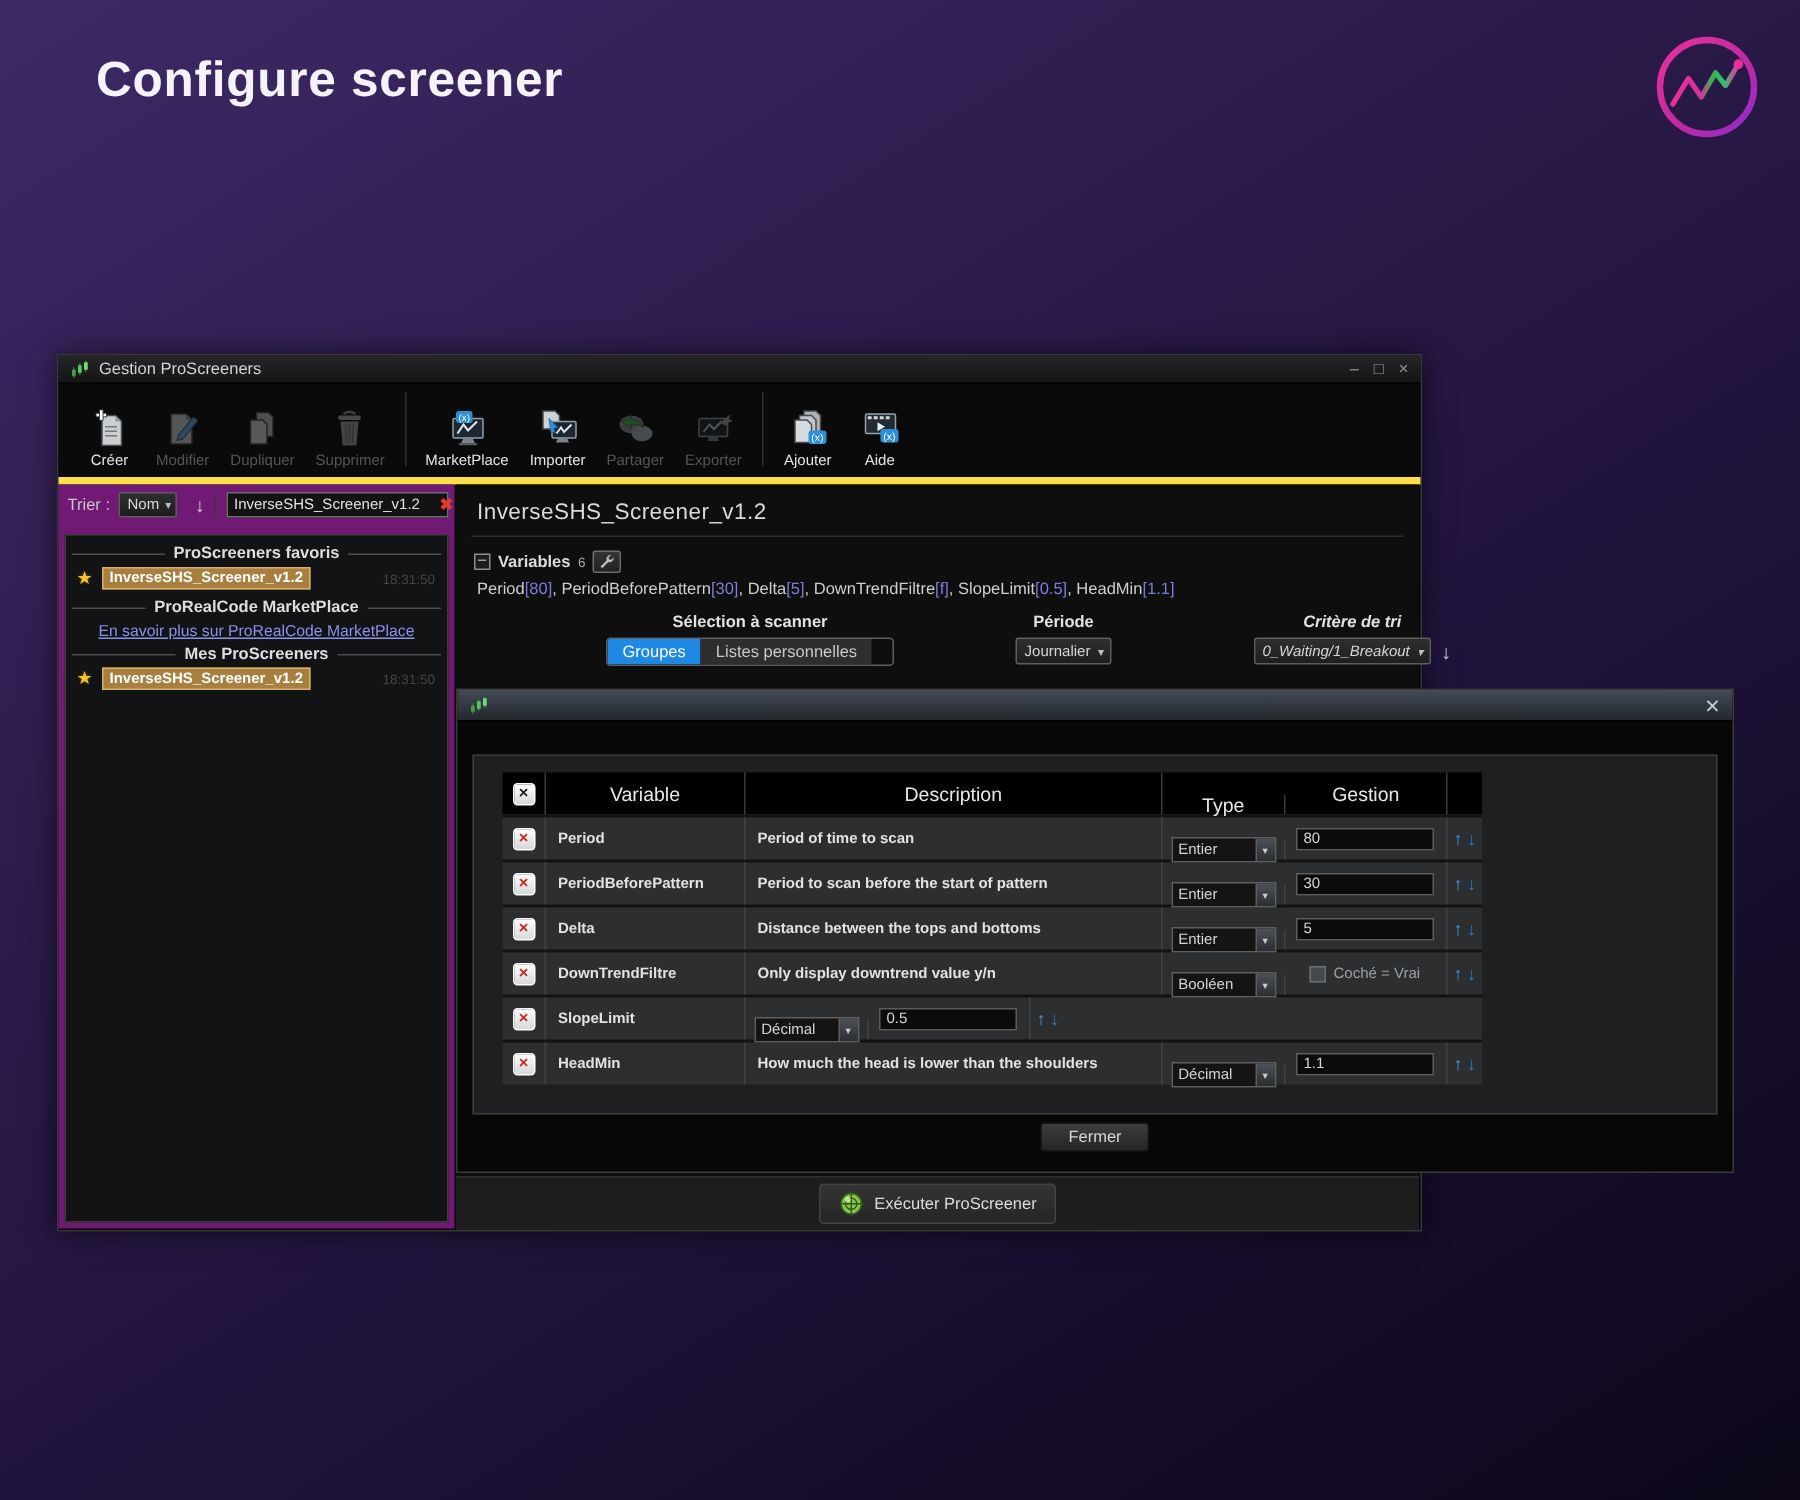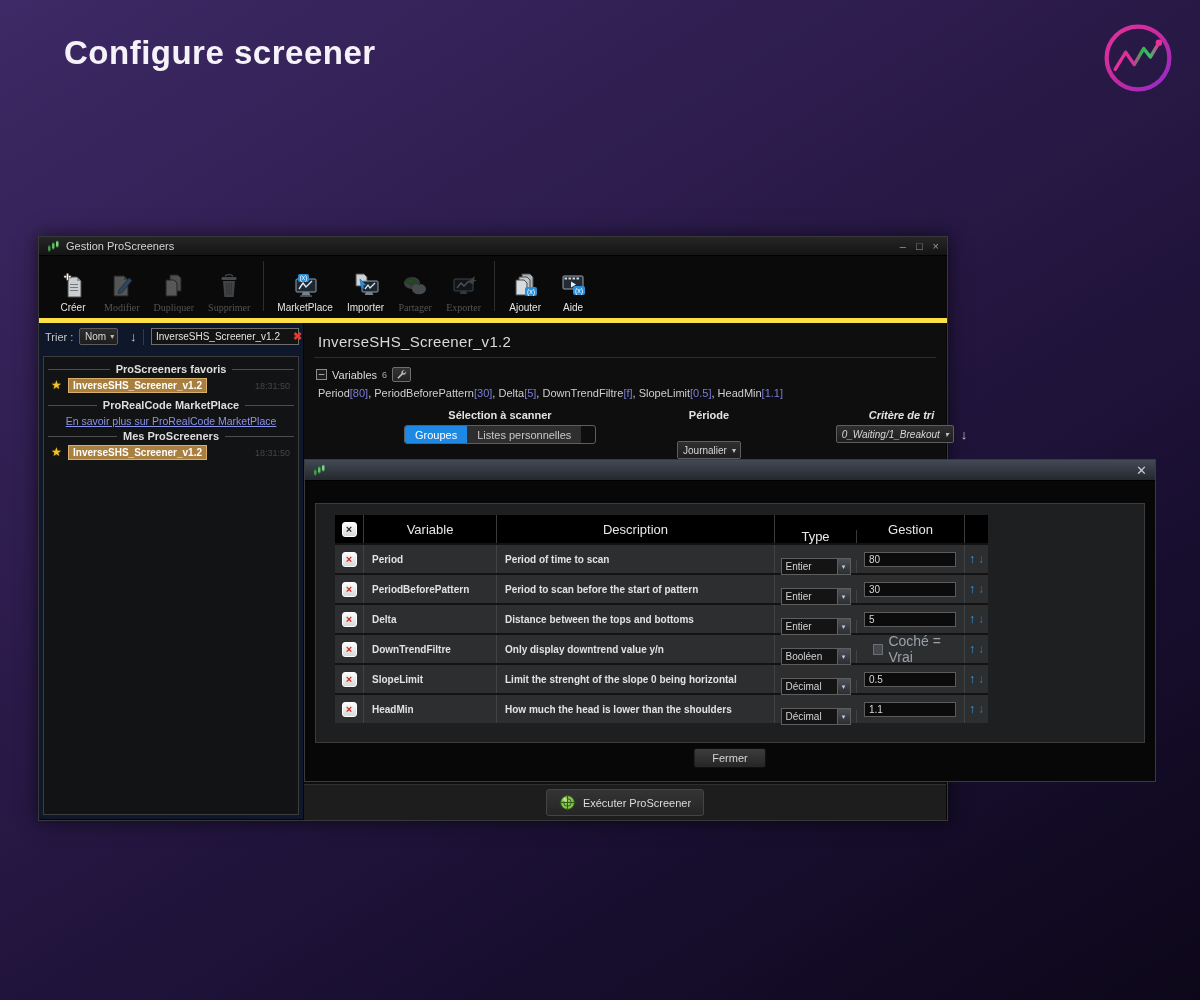--- a/index.html
+++ b/index.html
@@ -19,26 +19,26 @@
   .window { left:38px; top:236px; width:910px; height:585px; background:#060606; border:1px solid #383838; box-shadow:0 0 18px rgba(0,0,0,.6); }
   .titlebar { left:0; top:0; right:0; height:19px; background:linear-gradient(#262626,#141414); display:flex; align-items:center; padding:0 8px; gap:6px; border-bottom:1px solid #000; }
   .titlebar .wtitle { font-size:11px; color:#d2d2d2; }
   .wctrls { margin-left:auto; display:flex; gap:10px; font-size:11px; color:#9a9a9a; }
   .wctrls span { cursor:default; line-height:19px; }
 
   
   .toolbar { left:0; top:19px; right:0; height:67px; background:#0a0a0a; display:flex; align-items:flex-end; padding:0 0 5px 10px; border-bottom:5px solid #fde047; }
   .titem { display:flex; flex-direction:column; align-items:center; gap:3px; padding:0 7px; min-width:48px; }
   .titem .lbl { font-size:10px; color:#e4e4e4; white-space:nowrap; }
-  .titem.disabled .lbl { color:#555;font-family:Liberation Serif, serif; }
+  .titem.disabled .lbl { color:#555; }
   .titem.disabled svg { opacity:.38; }
   .tsep { width:1px; height:50px; background:#2e2e2e; margin:0 6px 2px 6px; }
 
   
-  .sidebar { left:0; top:86px; width:264px; bottom:1px; background:#0f172a; }
+  .sidebar { left:0; top:86px; width:264px; bottom:1px; background:#701a75; }
   .trier-label { left:6px; top:8px; font-size:11px; color:#c6c6c6; }
   .mini-select { background:linear-gradient(#2e2e2e,#1d1d1d); border:1px solid #5c5c5c; border-radius:2px; color:#d8d8d8; font-size:10px; display:flex; align-items:center; height:17px; padding:0 3px 0 5px; gap:4px; }
   .mini-select .chev { font-size:8px; color:#bbb; }
   .arrow-glyph { font-size:13px; font-weight:bold; color:#c9ced4; line-height:17px; }
   .vline { width:1px; height:16px; background:#3a3a3a; }
   .search-box { left:112px; top:5px; width:148px; height:17px; background:#131313; border:1px solid #6e6e6e; display:flex; align-items:center; }
   .search-box input { flex:1; background:transparent; border:none; outline:none; color:#e2e2e2; font-size:10px; padding:0 2px 0 4px; font-family:"Liberation Sans",sans-serif; }
   .clear-x { color:#e23b2e; font-weight:bold; font-size:11px; padding:0 3px; cursor:pointer; }
   .side-panel { left:4px; top:33px; width:256px; bottom:4px; background:#121315; border:1px solid #3c3c3c; padding-top:3px; }
   .sec-header { display:flex; align-items:center; gap:6px; margin:3px 4px 2px 4px; }
@@ -49,32 +49,32 @@
   .fav-item .name { position:absolute; left:24px; top:1px; background:#a87f3e; border:1px solid #d8b06a; color:#fff; font-size:10px; font-weight:bold; padding:1px 4px; }
   .fav-item .time { position:absolute; right:8px; top:4px; font-size:9px; color:#454545; }
   .mp-link { display:block; text-align:center; font-size:10.5px; color:#8a92ea; text-decoration:underline; margin:4px 0 2px 0; cursor:pointer; }
 
   
   .main { left:265px; top:86px; right:1px; bottom:1px; background:#0e0e0e; }
   .main-title { left:14px; top:10px; font-size:15px; color:#dadada; letter-spacing:.3px; }
   .hdiv { left:10px; right:10px; top:34px; height:1px; background:#2c2c2c; }
   .vars-row { left:12px; top:44px; display:flex; align-items:center; gap:5px; }
   .collapse-box { width:11px; height:11px; background:#1c1c1c; border:1px solid #8c8c8c; color:#ccc; font-size:10px; line-height:8px; text-align:center; cursor:pointer; }
-  .vars-label { font-size:11px; font-weight:normal; color:#dcdcdc; }
+  .vars-label { font-size:11px; font-weight:bold; color:#dcdcdc; }
   .vars-count { font-size:9px; color:#a8a8a8; }
   .wrench-btn { width:19px; height:15px; background:linear-gradient(#343434,#222); border:1px solid #6e6e6e; border-radius:2px; display:flex; align-items:center; justify-content:center; cursor:pointer; }
   .code-line { left:14px; top:64px; font-size:11px; color:#cfcfcf; white-space:nowrap; }
   .code-line .val { color:#7b7bd8; }
   .grp-header { font-size:11px; font-weight:bold; color:#e2e2e2; text-align:center; }
   .scan-group { left:100px; top:86px; width:192px; }
   .segmented { margin-top:4px; display:flex; border:1px solid #5e5e5e; border-radius:3px; overflow:hidden; height:19px; }
   .seg-btn { font-size:11px; display:flex; align-items:center; padding:0 10px; cursor:pointer; }
   .seg-on { background:#1e88e5; color:#fff; }
   .seg-off { background:#2e2e2e; color:#c9c9c9; }
-  .period-group { left:350px; top:86px; width:110px; display:flex; flex-direction:column; align-items:center;gap:16px; }
+  .period-group { left:350px; top:86px; width:110px; display:flex; flex-direction:column; align-items:center; }
   .sort-group { left:515px; top:86px; width:165px;font-style:italic; }
   .dd { margin-top:4px; height:18px; background:linear-gradient(#2f2f2f,#1e1e1e); border:1px solid #5e5e5e; border-radius:2px; display:flex; align-items:center; cursor:pointer; }
   .dd .txt { font-size:10px; color:#d6d6d6; padding:0 5px; white-space:nowrap; }
   .dd .chev { font-size:8px; color:#c0c0c0; padding:0 4px 0 0; }
   .sort-row { display:flex; align-items:center; gap:7px; justify-content:center; }
 
   .exec-strip { left:0; right:0; top:461px; height:36px; background:#1d1d1d; border-top:1px solid #2f2f2f; display:flex; align-items:center; justify-content:center; }
   .exec-btn { display:flex; align-items:center; gap:7px; background:linear-gradient(#343434,#252525); border:1px solid #444; border-radius:3px; padding:4px 12px; color:#dcdcdc; font-size:11px; cursor:pointer; }
 
   
@@ -92,21 +92,21 @@
   .c2{width:278px; padding-left:8px;} .c3{width:82px; justify-content:center;margin-top:15px;}
   .c4{width:108px; padding-left:7px;} .c5{width:23px; justify-content:center; gap:3px; border-right:none !important;}
   .vname, .vdesc { font-size:10px; font-weight:bold; color:#e2e2e2; }
   .del-btn { width:15px; height:15px; background:linear-gradient(#fdfdfd,#d8d8d8); border:1px solid #fff; border-radius:3px; color:#d3281e; font-weight:bold; font-size:11px; line-height:13px; text-align:center; cursor:pointer; }
   .delall { color:#222; }
   .type-dd { width:70px; height:17px; background:#141414; border:1px solid #5e5e5e; display:flex; align-items:center; cursor:pointer; }
   .type-dd .txt { flex:1; font-size:10px; color:#d4d4d4; padding-left:4px; white-space:nowrap; }
   .type-dd .chevbox { width:13px; height:100%; background:linear-gradient(#4c5158,#2b2f34); border-left:1px solid #5e5e5e; color:#ccc; font-size:7px; display:flex; align-items:center; justify-content:center; }
   .val-input { width:92px; height:15px; background:#0b0b0b; border:1px solid #5c5c5c; color:#d6d6d6; font-size:10px; padding:0 4px; font-family:"Liberation Sans",sans-serif; }
   .chk-box { width:11px; height:11px; background:#45494d; border:1px solid #6b6f73; margin:0 5px 0 4px; cursor:pointer; }
-  .chk-lbl { font-size:14px; color:#9ba1a7; }
+  .chk-lbl { font-size:10px; color:#9ba1a7; }
   .up-arrow { color:#39a0ef; font-size:12px; font-weight:bold; cursor:pointer; }
   .down-arrow { color:#1d7bd8; font-size:12px; font-weight:bold; cursor:pointer; }
   .fermer-btn { left:50%; transform:translateX(-50%); top:288px; background:linear-gradient(#3d3d3d,#252525); border:1px solid #101010; border-radius:3px; color:#d6d6d6; font-size:11px; padding:3px 18px; cursor:pointer; }
 </style>
 </head>
 <body>
 
 <div class="abs page-title">Configure screener</div>
 
 <svg class="abs logo" viewBox="0 0 80 80">
@@ -476,23 +476,20 @@
             </div>
         </div>
 
         <div class="trow">
           <div class="cell c0">
               <span class="del-btn">×</span>
             </div>
           <div class="cell c1">
               <span class="vname">SlopeLimit</span>
             </div>
-          <div class="cell c2">
-              <span class="vdesc">Limit the strenght of the slope 0 being horizontal</span>
-            </div>
           <div class="cell c3">
               <div class="type-dd">
                 <span class="txt">Décimal</span>
                 <span class="chevbox">▾</span>
               </div>
             </div>
           <div class="cell c4">
               <input class="val-input" type="text" value="0.5" style="">
             </div>
           <div class="cell c5">

